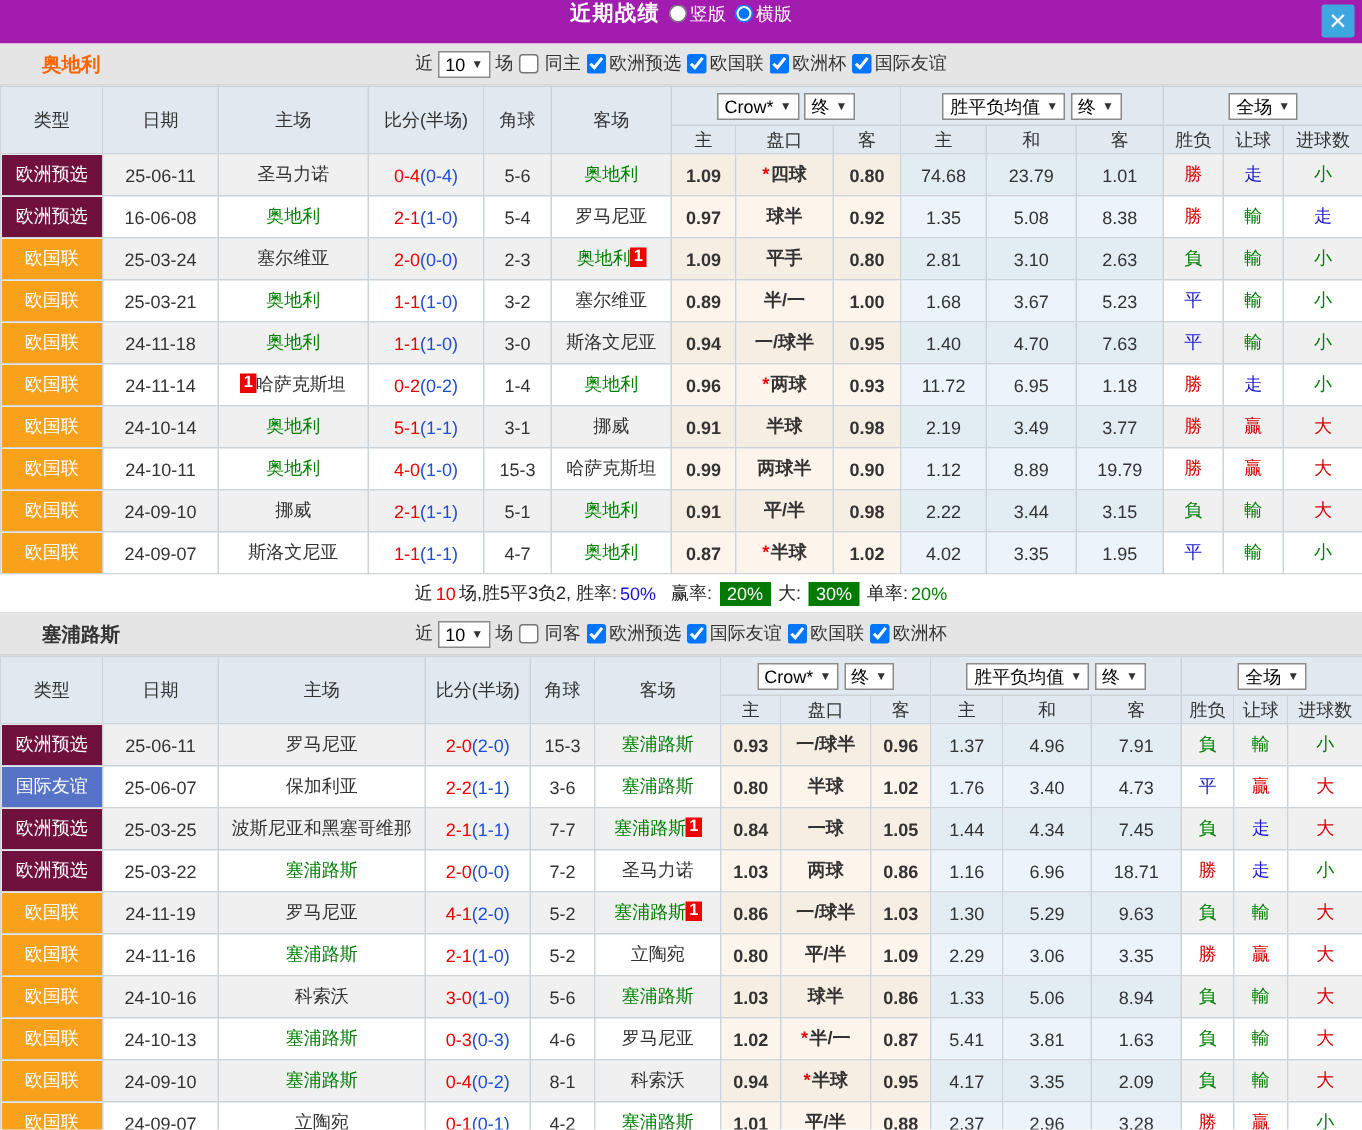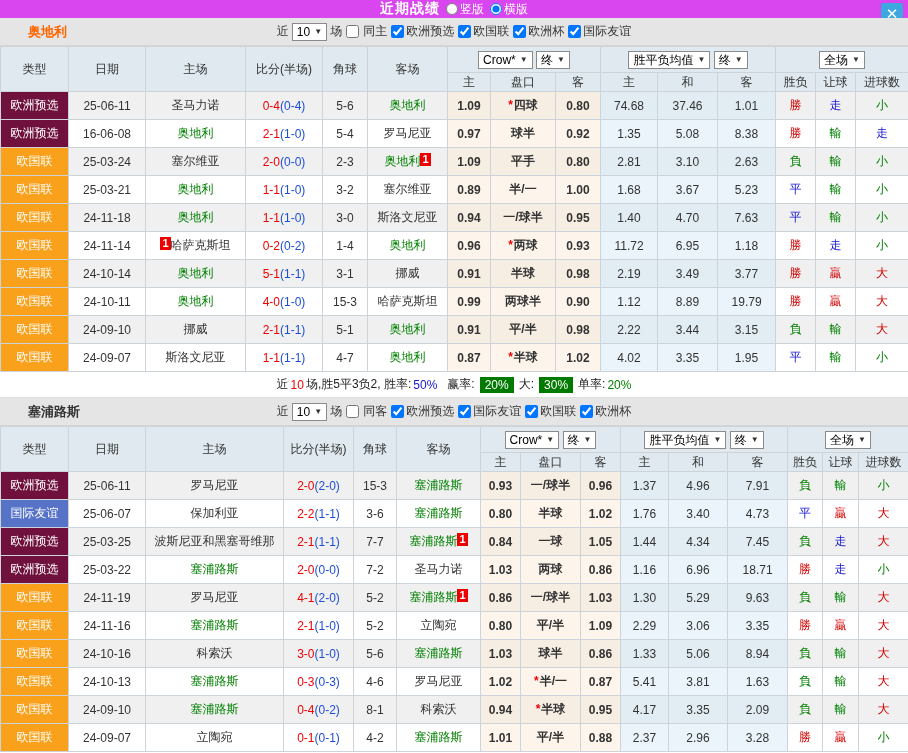--- a/index.html
+++ b/index.html
@@ -4,21 +4,21 @@
 <style>
   html,body{margin:0;padding:0;}
   body{
     width:908px;height:753px;overflow:hidden;background:#fff;
     font-family:"Liberation Sans","DejaVu Sans",sans-serif;
     font-size:12px;color:#333;
   }
   .app{width:908px;height:753px;overflow:hidden;position:relative;background:#fff;}
 
   
-  .titlebar{height:18px;background:#d946ef;position:relative;display:flex;align-items:flex-start;justify-content:center;color:#fff;}
+  .titlebar{height:29px;background:#a21caf;position:relative;display:flex;align-items:flex-start;justify-content:center;color:#fff;}
   .title-group{display:flex;align-items:center;gap:2px;}
   .page-title{font-size:14px;font-weight:bold;letter-spacing:1px;}
   .radio-opt{display:flex;align-items:center;gap:2px;font-size:12px;color:#fff;cursor:pointer;}
   .radio-opt input{margin:0 0 0 4px;width:12px;height:12px;}
   .close-button{position:absolute;right:5px;top:3px;width:22px;height:22px;background:#3ea7df;border-radius:2px;
     display:flex;align-items:center;justify-content:center;font-size:15px;font-weight:bold;color:#fff;cursor:pointer;}
 
   
   .filter-row{height:27px;background:#e5e5e5;position:relative;display:flex;align-items:center;justify-content:center;border-bottom:1px solid #d5d5d5;}
   .team-label{position:absolute;left:28px;top:0;height:27px;display:flex;align-items:center;font-size:13px;font-weight:bold;}
@@ -192,21 +192,21 @@
           <td class="type-cell maroon">欧洲预选</td>
           <td class="date-cell">25-06-11</td>
           <td class="team-cell"><span class="team">圣马力诺</span></td>
           <td class="score-cell"><span class="score-main">0-4</span><span class="score-half">(0-4)</span></td>
           <td class="corner-cell">5-6</td>
           <td class="team-cell"><span class="team green">奥地利</span></td>
           <td class="odds-cell crow">1.09</td>
           <td class="odds-cell crow"><span class="ast">*</span>四球</td>
           <td class="odds-cell crow">0.80</td>
           <td class="odds-cell mean">74.68</td>
-          <td class="odds-cell mean">37.46</td>
+          <td class="odds-cell mean">23.79</td>
           <td class="odds-cell mean">1.01</td>
           <td class="res-cell r">勝</td>
           <td class="res-cell b">走</td>
           <td class="res-cell g">小</td>
         </tr>
         <tr class="match-row">
           <td class="type-cell maroon">欧洲预选</td>
           <td class="date-cell">16-06-08</td>
           <td class="team-cell"><span class="team green">奥地利</span></td>
           <td class="score-cell"><span class="score-main">2-1</span><span class="score-half">(1-0)</span></td>

